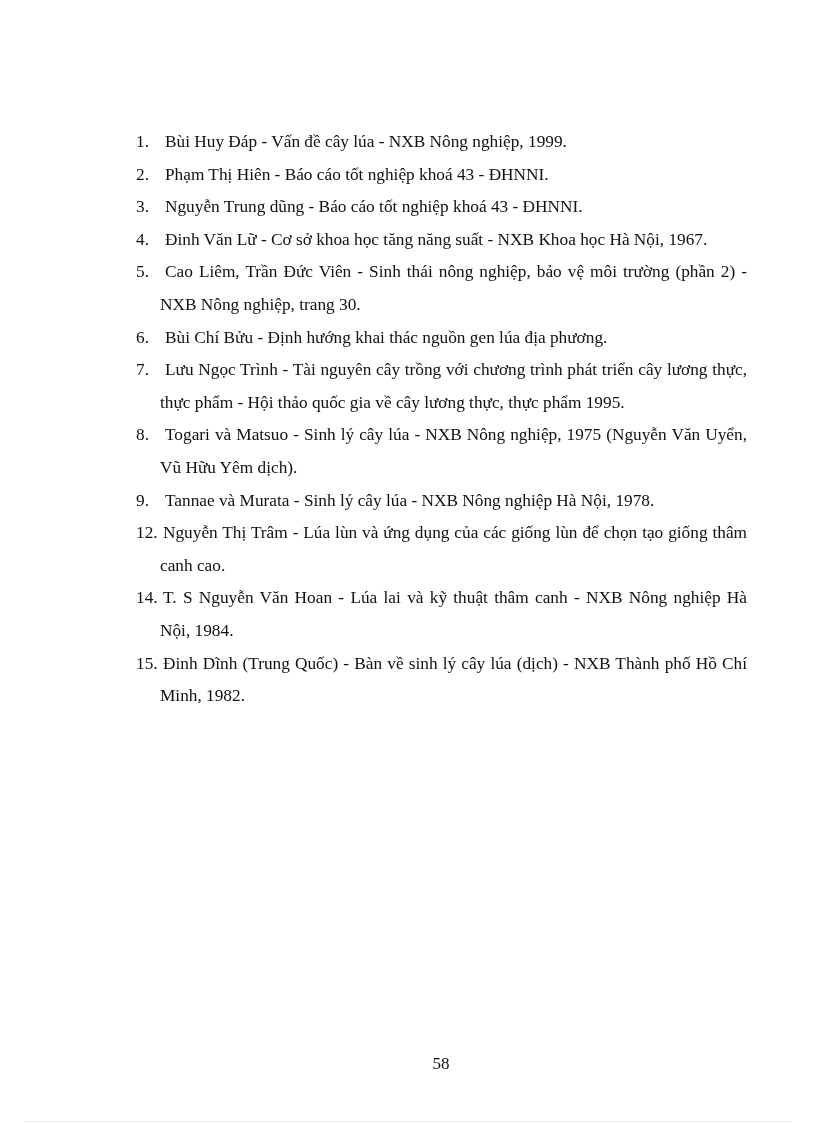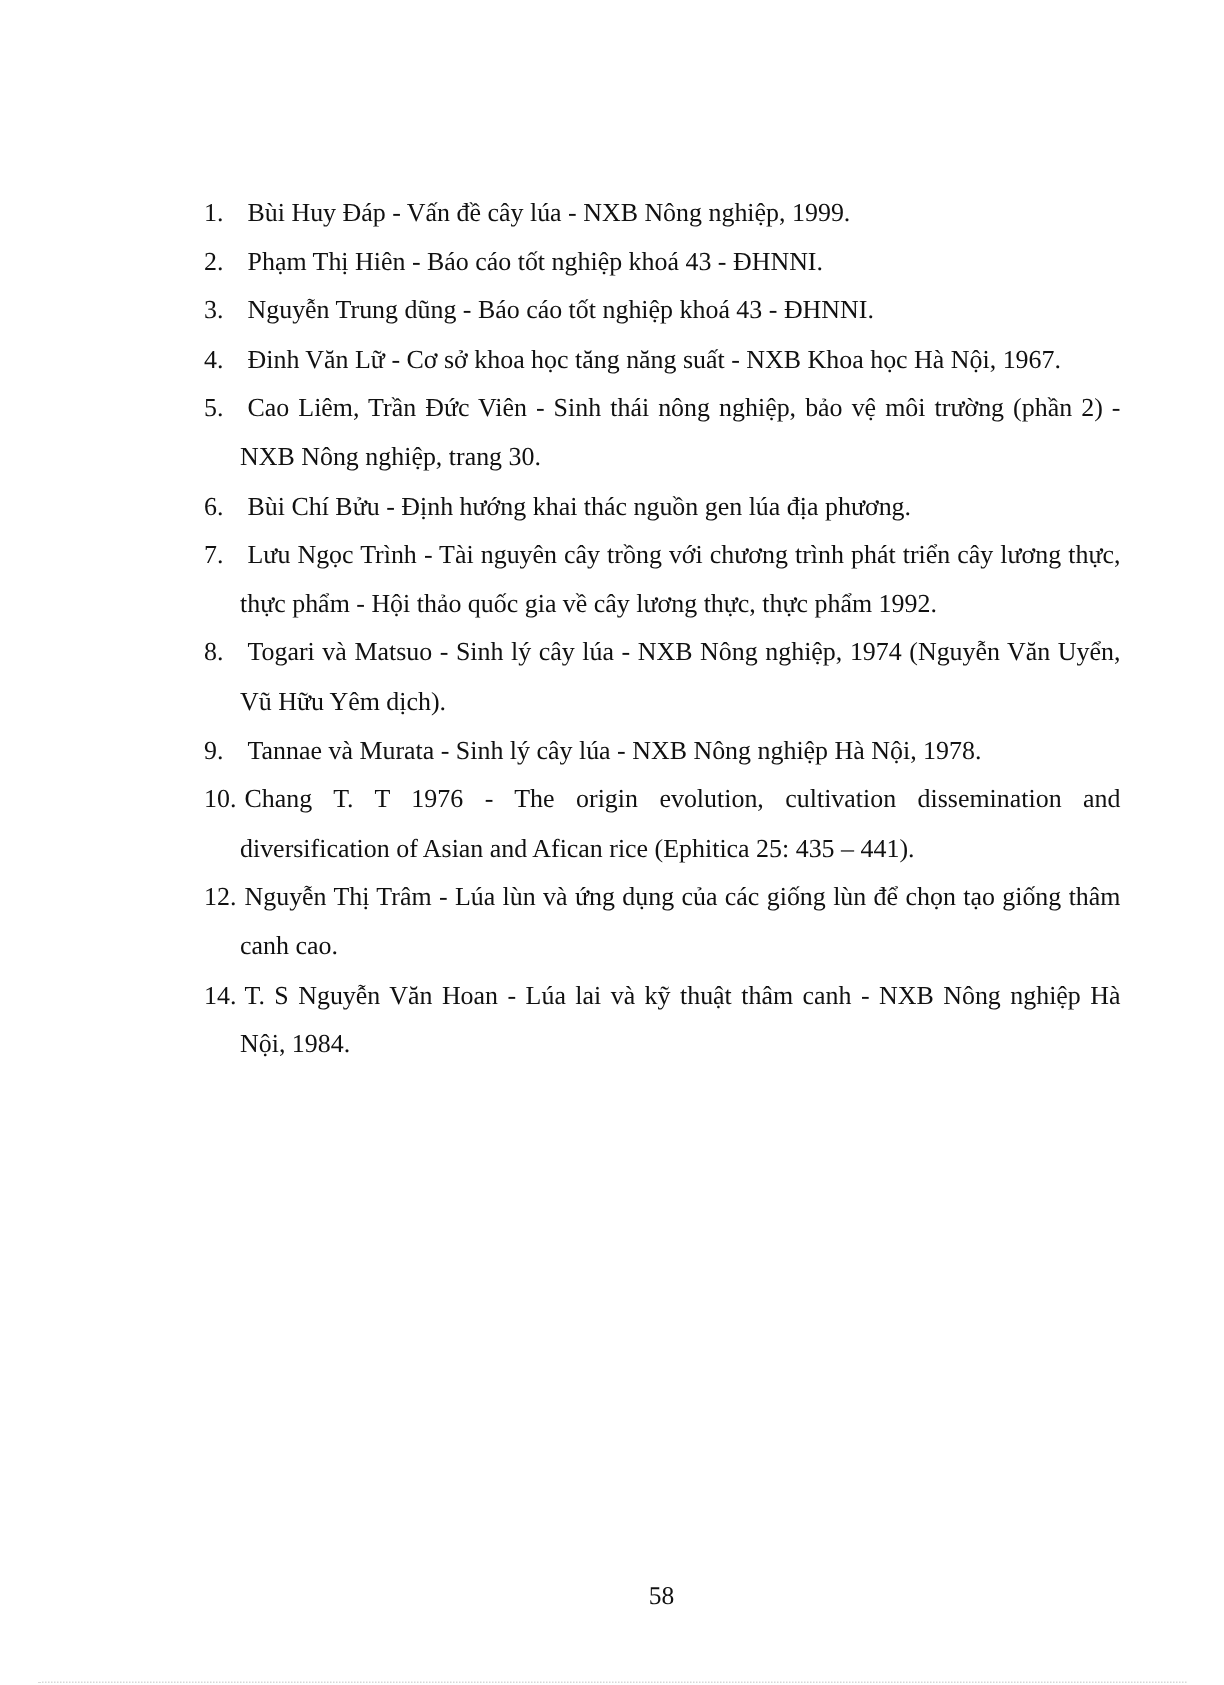--- a/index.html
+++ b/index.html
@@ -94,39 +94,39 @@
     <li class="ref-item">
       <span class="ref-num">5.</span>
       <span class="ref-text">Cao Liêm, Trần Đức Viên - Sinh thái nông nghiệp, bảo vệ môi trường (phần 2) - NXB Nông nghiệp, trang 30.</span>
     </li>
     <li class="ref-item">
       <span class="ref-num">6.</span>
       <span class="ref-text">Bùi Chí Bửu - Định hướng khai thác nguồn gen lúa địa phương.</span>
     </li>
     <li class="ref-item">
       <span class="ref-num">7.</span>
-      <span class="ref-text">Lưu Ngọc Trình - Tài nguyên cây trồng với chương trình phát triển cây lương thực, thực phẩm - Hội thảo quốc gia về cây lương thực, thực phẩm 1992.</span>
+      <span class="ref-text">Lưu Ngọc Trình - Tài nguyên cây trồng với chương trình phát triển cây lương thực, thực phẩm - Hội thảo quốc gia về cây lương thực, thực phẩm 1995.</span>
     </li>
     <li class="ref-item">
       <span class="ref-num">8.</span>
-      <span class="ref-text">Togari và Matsuo - Sinh lý cây lúa - NXB Nông nghiệp, 1974 (Nguyễn Văn Uyển, Vũ Hữu Yêm dịch).</span>
+      <span class="ref-text">Togari và Matsuo - Sinh lý cây lúa - NXB Nông nghiệp, 1975 (Nguyễn Văn Uyển, Vũ Hữu Yêm dịch).</span>
     </li>
     <li class="ref-item">
       <span class="ref-num">9.</span>
       <span class="ref-text">Tannae và Murata - Sinh lý cây lúa - NXB Nông nghiệp Hà Nội, 1978.</span>
-    </li>
-    <li class="ref-item two-digit">
-      <span class="ref-num">10.</span>
-      <span class="ref-text">Chang T. T 1976 - The origin evolution, cultivation dissemination and diversification of Asian and Afican rice (Ephitica 25: 435 – 441).</span>
     </li>
     <li class="ref-item two-digit">
       <span class="ref-num">12.</span>
       <span class="ref-text">Nguyễn Thị Trâm - Lúa lùn và ứng dụng của các giống lùn để chọn tạo giống thâm canh cao.</span>
     </li>
     <li class="ref-item two-digit">
       <span class="ref-num">14.</span>
       <span class="ref-text">T. S Nguyễn Văn Hoan - Lúa lai và kỹ thuật thâm canh - NXB Nông nghiệp Hà Nội, 1984.</span>
     </li>
+    <li class="ref-item two-digit">
+      <span class="ref-num">15.</span>
+      <span class="ref-text">Đinh Dĩnh (Trung Quốc) - Bàn về sinh lý cây lúa (dịch) - NXB Thành phố Hồ Chí Minh, 1982.</span>
+    </li>
   </ol>
 
   <div class="page-number">58</div>
   <div class="page-bottom-rule"></div>
 </div>
 
 </body></html>

